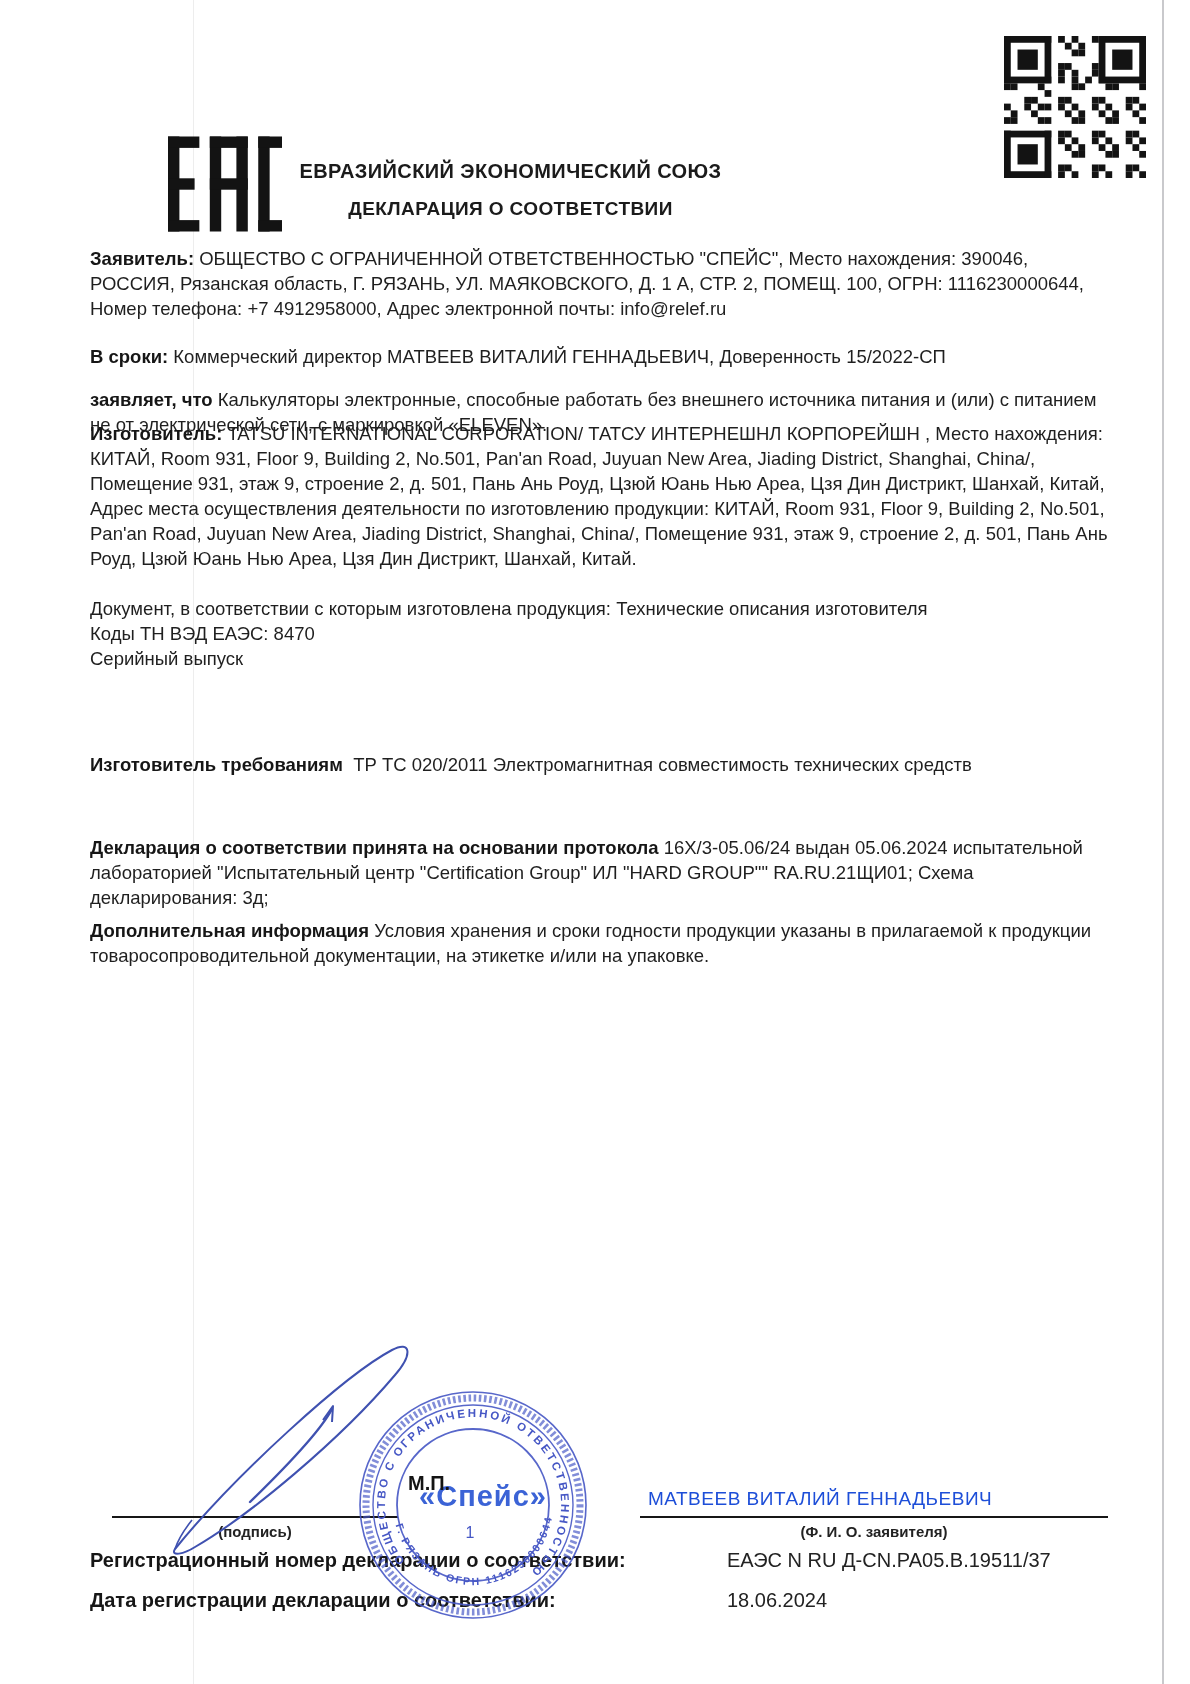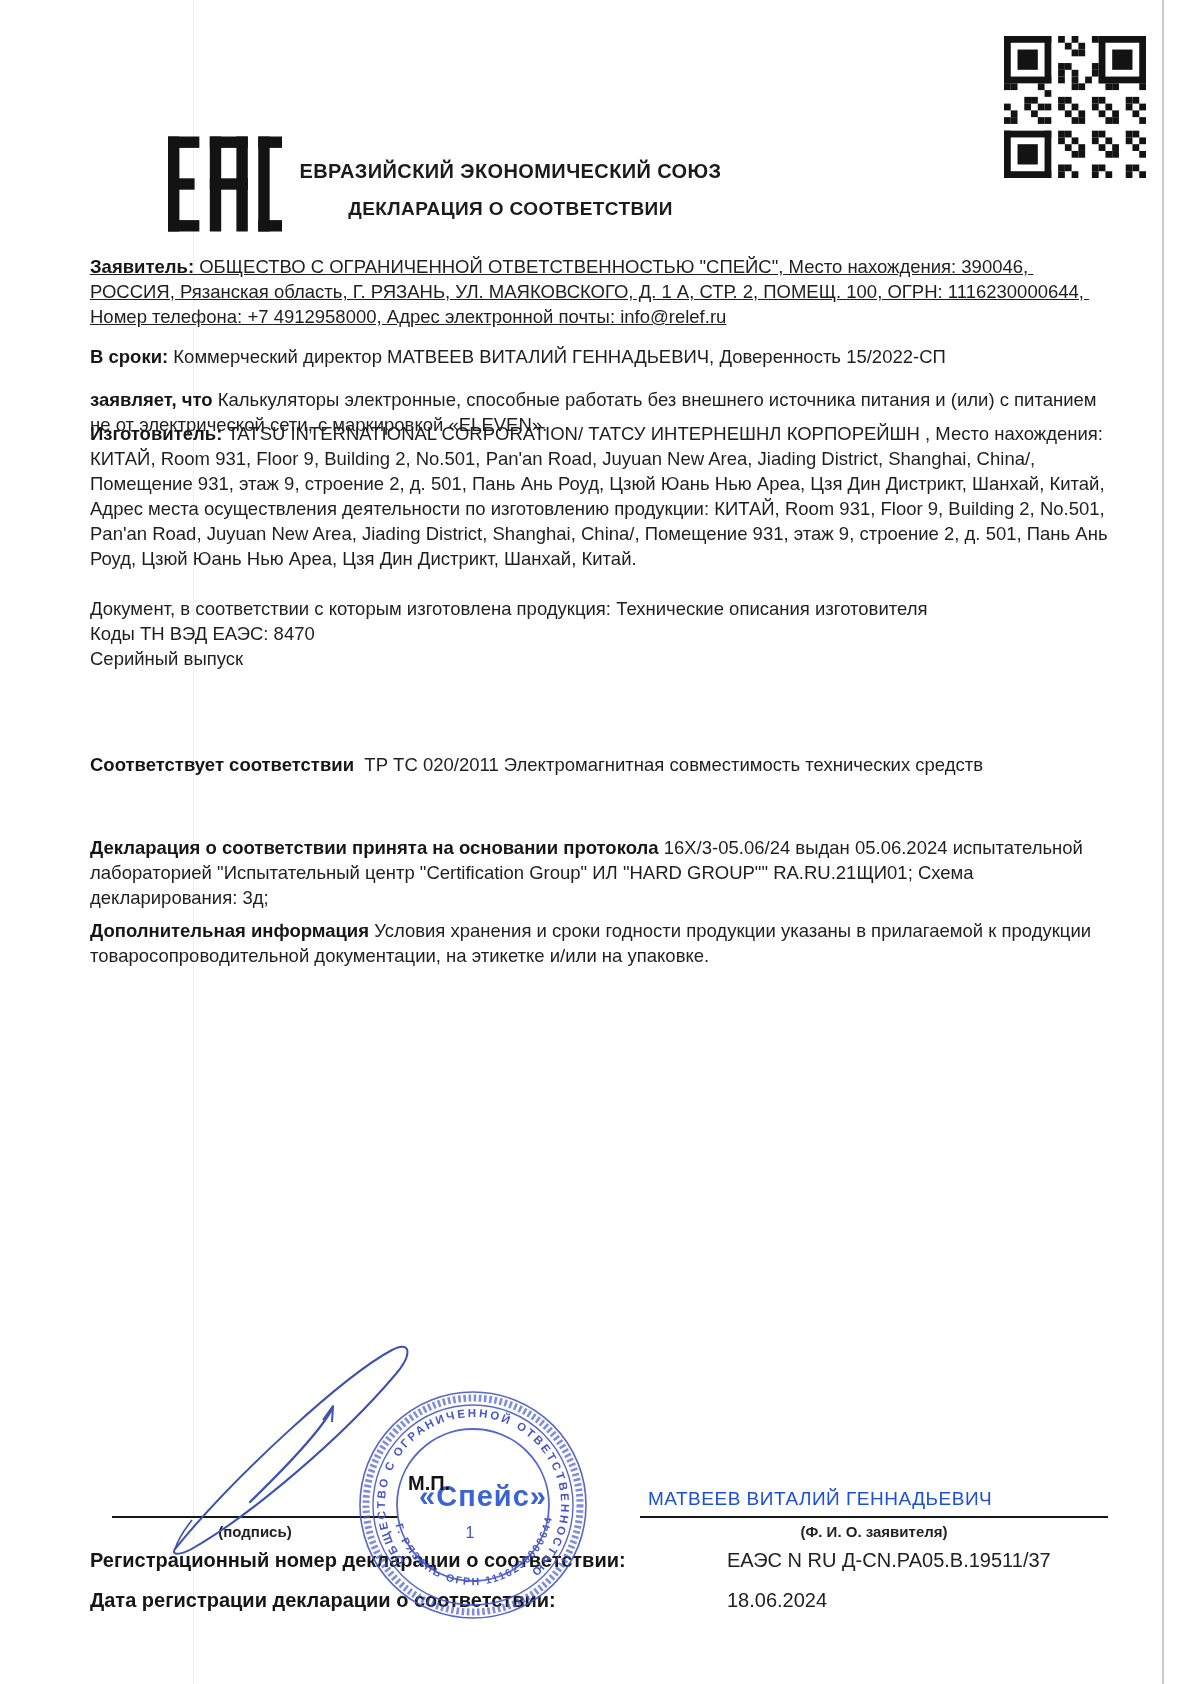--- a/index.html
+++ b/index.html
@@ -170,33 +170,33 @@
           <rect x="132" y="99" width="6.6" height="6.6"></rect>
           <rect x="132" y="112.19999999999999" width="6.6" height="6.6"></rect>
           <rect x="132" y="132" width="6.6" height="6.6"></rect>
         </g>
       </svg>
   </div>
 
   <div class="title" style="top:160px;font-size:20px;">ЕВРАЗИЙСКИЙ ЭКОНОМИЧЕСКИЙ СОЮЗ</div>
   <div class="title" style="top:198px;font-size:19px;">ДЕКЛАРАЦИЯ О СООТВЕТСТВИИ</div>
 
-  <div class="para" style="top:254px;text-decoration:underline;"><b>Заявитель:</b><span> ОБЩЕСТВО С ОГРАНИЧЕННОЙ ОТВЕТСТВЕННОСТЬЮ "СПЕЙС", Место нахождения: 390046, РОССИЯ, Рязанская область, Г. РЯЗАНЬ, УЛ. МАЯКОВСКОГО, Д. 1 А, СТР. 2, ПОМЕЩ. 100, ОГРН: 1116230000644, Номер телефона: +7 4912958000, Адрес электронной почты: info@relef.ru</span></div>
+  <div class="para" style="top:246px;"><b>Заявитель:</b><span> ОБЩЕСТВО С ОГРАНИЧЕННОЙ ОТВЕТСТВЕННОСТЬЮ "СПЕЙС", Место нахождения: 390046, РОССИЯ, Рязанская область, Г. РЯЗАНЬ, УЛ. МАЯКОВСКОГО, Д. 1 А, СТР. 2, ПОМЕЩ. 100, ОГРН: 1116230000644, Номер телефона: +7 4912958000, Адрес электронной почты: info@relef.ru</span></div>
 
   <div class="para" style="top:344px;"><b>В сроки:</b><span> Коммерческий директор МАТВЕЕВ ВИТАЛИЙ ГЕННАДЬЕВИЧ, Доверенность 15/2022-СП</span></div>
 
   <div class="para" style="top:387px;"><b>заявляет, что</b><span> Калькуляторы электронные, способные работать без внешнего источника питания и (или) с питанием не от электрической сети, с маркировкой «ELEVEN».</span></div>
 
   <div class="para" style="top:421px;"><b>Изготовитель:</b><span> TATSU INTERNATIONAL CORPORATION/ ТАТСУ ИНТЕРНЕШНЛ КОРПОРЕЙШН , Место нахождения: КИТАЙ, Room 931, Floor 9, Building 2, No.501, Pan'an Road, Juyuan New Area, Jiading District, Shanghai, China/, Помещение 931, этаж 9, строение 2, д. 501, Пань Ань Роуд, Цзюй Юань Нью Ареа, Цзя Дин Дистрикт, Шанхай, Китай, Адрес места осуществления деятельности по изготовлению продукции: КИТАЙ, Room 931, Floor 9, Building 2, No.501, Pan'an Road, Juyuan New Area, Jiading District, Shanghai, China/, Помещение 931, этаж 9, строение 2, д. 501, Пань Ань Роуд, Цзюй Юань Нью Ареа, Цзя Дин Дистрикт, Шанхай, Китай.</span></div>
 
   <div class="para" style="top:596px;">Документ, в соответствии с которым изготовлена продукция: Технические описания изготовителя</div>
   <div class="para" style="top:621px;">Коды ТН ВЭД ЕАЭС: 8470</div>
   <div class="para" style="top:646px;">Серийный выпуск</div>
 
-  <div class="para" style="top:752px;"><b>Соответствует соответствии</b><span>  ТР ТС 020/2011 Электромагнитная совместимость технических средств</span></div>
+  <div class="para" style="top:752px;"><b>Изготовитель требованиям</b><span>  ТР ТС 020/2011 Электромагнитная совместимость технических средств</span></div>
 
   <div class="para" style="top:835px;"><b>Декларация о соответствии принята на основании протокола</b><span> 16Х/3-05.06/24 выдан 05.06.2024 испытательной лабораторией "Испытательный центр "Certification Group" ИЛ "HARD GROUP"" RA.RU.21ЩИ01; Схема декларирования: 3д;</span></div>
 
   <div class="para" style="top:918px;"><b>Дополнительная информация</b><span> Условия хранения и сроки годности продукции указаны в прилагаемой к продукции товаросопроводительной документации, на этикетке и/или на упаковке.</span></div>
 
 
   <div class="abs" style="left:140px;top:1240px;z-index:6;">
     <svg width="300" height="330" viewBox="0 0 300 330" fill="none">
       <path d="M35,309 C 95,235 205,135 252,110 C 271,100 273,114 255,135 C 200,200 110,275 55,307 C 44,314 30,317 35,309 Z" stroke="#3f51b0" stroke-width="2" fill="none" stroke-linecap="round"></path>
       <path d="M110,262 C 145,228 180,192 192,169" stroke="#3f51b0" stroke-width="2.4" fill="none" stroke-linecap="round"></path>

